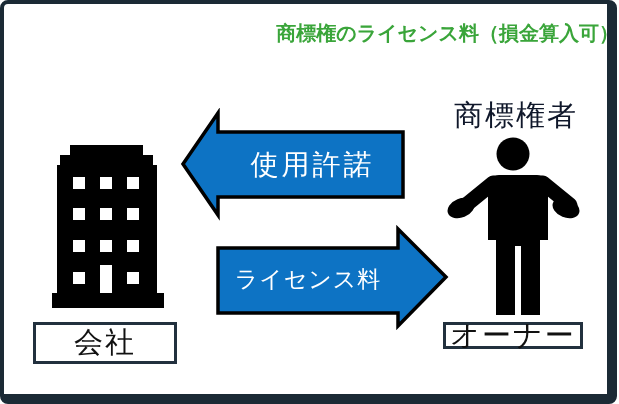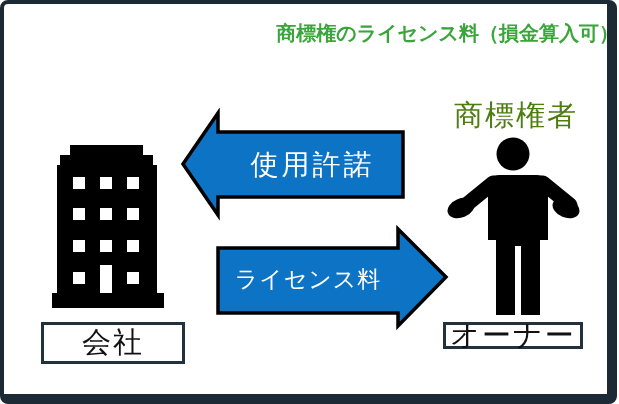--- a/index.html
+++ b/index.html
@@ -31,36 +31,36 @@
     white-space:nowrap;
   }
   .icon-svg{position:absolute;}
   .building{left:52px;top:143px;}
   .person{left:445px;top:136px;}
   .caption{
     position:absolute;
     left:446px;top:96px;width:140px;
     text-align:center;
     font-size:29px;
-    color:#4d7c0f;
+    color:#0f172a;
     letter-spacing:2px;
     white-space:nowrap;
   }
   .label-box{
     position:absolute;
     background:#ffffff;
     border:3px solid #22313e;
     box-sizing:border-box;
     display:flex;align-items:center;justify-content:center;
     font-size:29px;
     color:#111;
     letter-spacing:2px;
     white-space:nowrap;
   }
-  .company-box{left:41px;top:322px;width:144px;height:42px;}
+  .company-box{left:33px;top:322px;width:144px;height:42px;}
   .owner-box{left:443px;top:322px;width:140px;height:27px;}
   .arrow-svg{position:absolute;}
   .arrow-top{left:178px;top:108px;}
   .arrow-bottom{left:215px;top:224px;}
   .arrow-label{
     position:absolute;
     display:flex;flex-direction:column;
     align-items:center;justify-content:center;
     color:#ffffff;
     white-space:nowrap;

